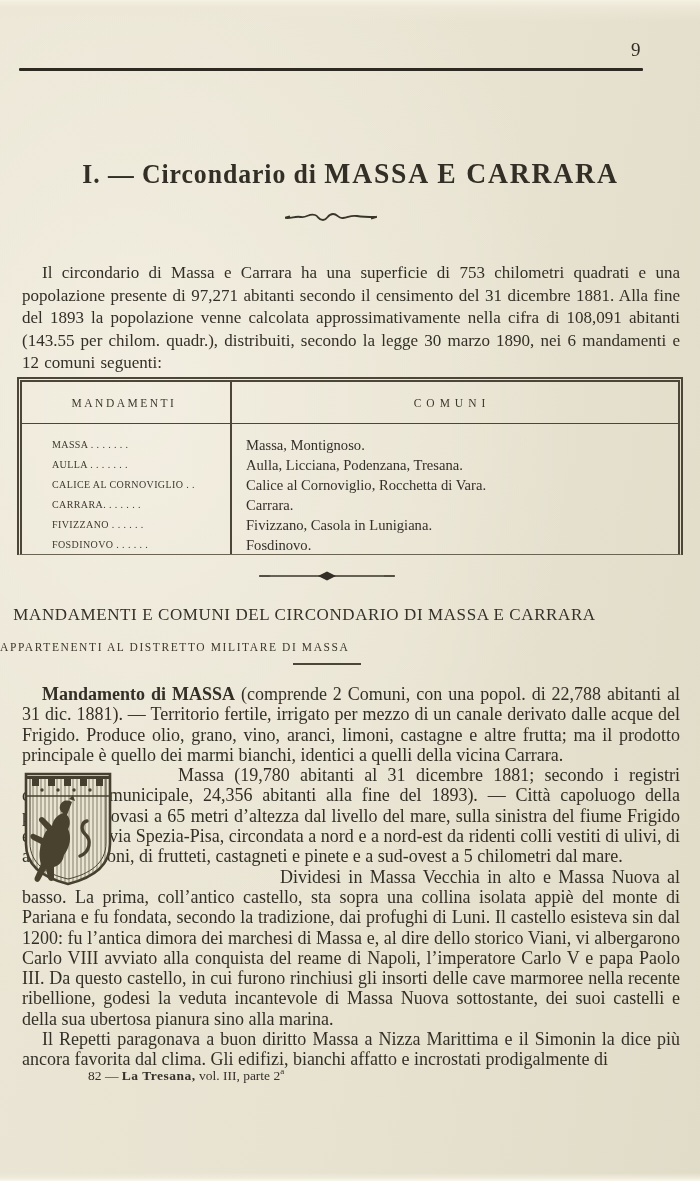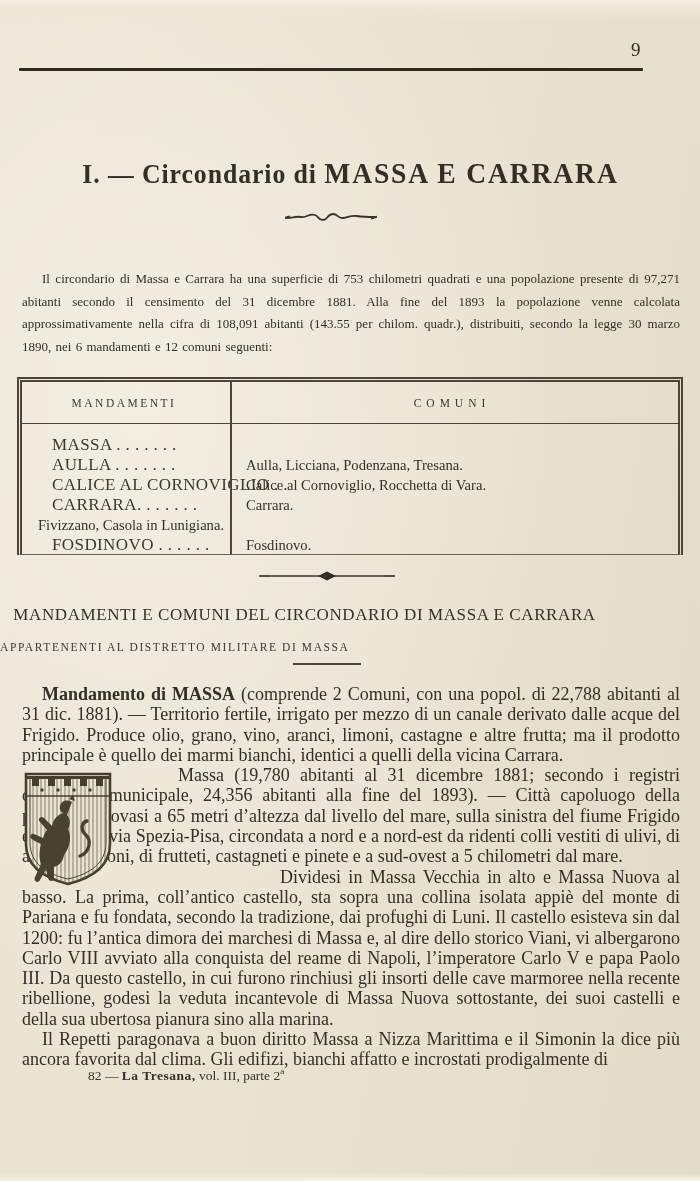--- a/index.html
+++ b/index.html
@@ -18,34 +18,34 @@
   
   .page-number{top:39px;left:631px;font-size:19px;letter-spacing:.5px;}
   .top-rule{top:68px;left:19px;width:624px;height:2.6px;background:#2e2a22;border-radius:1px;}
   
   .title{top:156px;left:0;width:700px;text-align:center;font-weight:bold;white-space:nowrap;}
   .title-inner{display:inline-block;transform:scaleX(.92);transform-origin:center;letter-spacing:1px;}
   .title-prefix{font-size:28px;}
   .title-emph{font-size:30px;letter-spacing:2px;}
   .title-ornament{top:210px;left:285px;}
   
-  .intro{top:255px;left:22px;width:658px;font-size:13px;line-height:22.5px;
+  .intro{top:245px;left:22px;width:658px;font-size:17px;line-height:22.5px;
          text-align:justify;text-indent:20px;word-spacing:1px;}
   
   .stats-table{top:377px;left:17px;width:666px;height:178px;box-sizing:border-box;
     border-top:5px double #4c4638;border-left:5px double #4c4638;border-right:5px double #4c4638;
     border-bottom:1px solid #6b6452;}
   .t-header{display:flex;height:41px;align-items:center;border-bottom:1.6px solid #4c4638;}
   .th{font-size:11.5px;color:#3d382c;}
   .th-1{width:204px;text-align:center;letter-spacing:2.5px;}
   .th-2{flex:1;text-align:center;letter-spacing:5px;}
   .t-body{padding-top:11px;}
   .t-row{display:flex;height:20px;line-height:20px;}
   .cell-mandamento{width:208px;box-sizing:border-box;padding-left:30px;
-                   font-size:17px;letter-spacing:.4px;color:#3d382c;white-space:nowrap;}
+                   font-size:10px;letter-spacing:.4px;color:#3d382c;white-space:nowrap;}
   .cell-comuni{flex:1;padding-left:16px;font-size:14.6px;color:#35302a;white-space:nowrap;}
   .col-divider{position:absolute;left:208px;top:0;bottom:0;width:1.6px;background:#4c4638;}
   
   .section-divider{top:568px;left:258px;}
   .section-heading{top:605px;left:0;width:609px;text-align:center;font-size:17px;
                    letter-spacing:.6px;color:#35302a;white-space:nowrap;}
   .section-subheading{top:641px;left:0;width:700px;font-size:11.5px;
                       letter-spacing:1.6px;color:#3d382c;white-space:nowrap;}
   .heading-rule{top:663px;left:293px;width:68px;height:2px;background:#4c4638;}
   
@@ -85,34 +85,36 @@
 <p class="abs intro">Il circondario di Massa e Carrara ha una superficie di 753 chilometri quadrati e una popolazione presente di 97,271 abitanti secondo il censimento del 31 dicembre 1881. Alla fine del 1893 la popolazione venne calcolata approssimativamente nella cifra di 108,091 abitanti (143.55 per chilom. quadr.), distribuiti, secondo la legge 30 marzo 1890, nei 6 mandamenti e 12 comuni seguenti:</p>
 
 <div class="abs stats-table" style="position:absolute;">
   <div class="t-header">
     <div class="th th-1">MANDAMENTI</div>
     <div class="th th-2">COMUNI</div>
   </div>
   <div class="t-body" id="table-body">
       <div class="t-row">
         <div class="cell-mandamento">MASSA  .  .  .  .  .  .  .</div>
+        <div class="cell-comuni">Massa, Montignoso.</div>
       </div>
       <div class="t-row">
         <div class="cell-mandamento">AULLA  .  .  .  .  .  .  .</div>
         <div class="cell-comuni">Aulla, Licciana, Podenzana, Tresana.</div>
       </div>
       <div class="t-row">
         <div class="cell-mandamento">CALICE AL CORNOVIGLIO .   .</div>
         <div class="cell-comuni">Calice al Cornoviglio, Rocchetta di Vara.</div>
       </div>
       <div class="t-row">
         <div class="cell-mandamento">CARRARA.  .  .  .  .  .  .</div>
         <div class="cell-comuni">Carrara.</div>
       </div>
       <div class="t-row">
+        <div class="cell-mandamento">FIVIZZANO  .  .  .  .  .  .</div>
         <div class="cell-comuni">Fivizzano, Casola in Lunigiana.</div>
       </div>
       <div class="t-row">
         <div class="cell-mandamento">FOSDINOVO .  .  .  .  .  .</div>
         <div class="cell-comuni">Fosdinovo.</div>
       </div>
     </div>
   <div class="col-divider"></div>
 </div>
 

